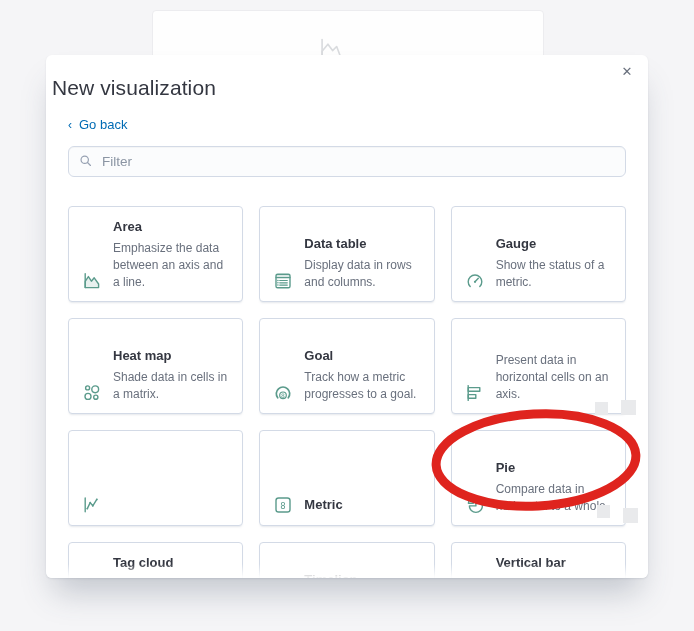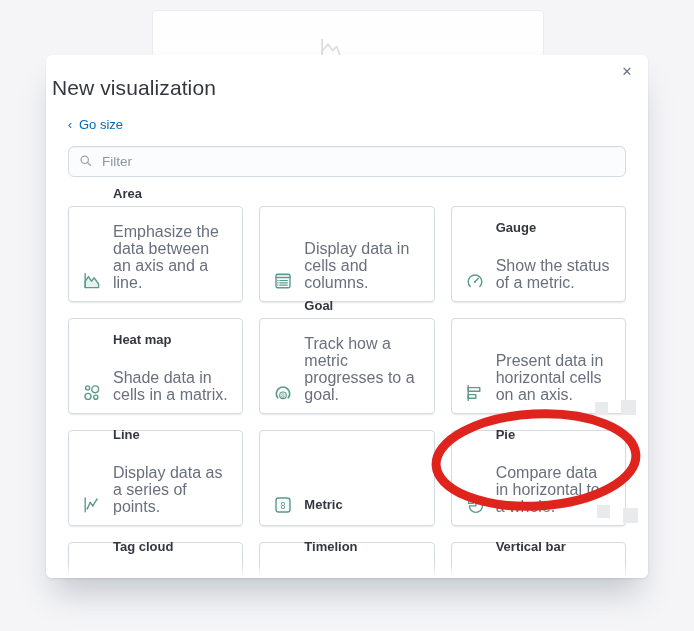--- a/index.html
+++ b/index.html
@@ -72,21 +72,21 @@
   .vis-card{
     background:#fff;border:1px solid var(--card-border);border-radius:4px;
     padding:13px 12px 10px 13px;display:flex;gap:11px;cursor:pointer;
     box-shadow:0 2px 2px -1px rgba(152,162,179,.25);
     align-items:flex-end;
   }
   .card-icon{flex:0 0 20px;width:20px;height:20px;color:var(--icon-teal);}
   .card-icon svg{width:20px;height:20px;display:block;}
   .card-body{min-width:0;}
   .card-title{font-size:13px;font-weight:700;color:var(--title-text);line-height:20px;}
-  .card-desc{margin-top:19px;font-size:16px;line-height:17px;color:var(--description-text);max-width:128px;}
+  .card-desc{margin-top:3px;font-size:12px;line-height:17px;color:var(--description-text);max-width:128px;}
 
   
   .artifact{position:absolute;background:#e9eaec;z-index:3;}
 
   
   .annotation{position:absolute;left:426px;top:404px;width:220px;height:112px;z-index:4;pointer-events:none;}
 </style>
 </head>
 <body>
 
@@ -98,21 +98,21 @@
       <path d="M3.5 3 V21"></path>
       <path d="M3.5 21 L3.5 13 L8.5 7 L12.5 12.5 L16 9 L20.5 21 Z"></path>
     </svg>
   </div>
 
   <div class="modal">
     <button class="close-btn">✕</button>
     <h1 class="modal-title">New visualization</h1>
     <a class="back-link" href="#">
       <span class="back-chevron">‹</span>
-      <span>Go size</span>
+      <span>Go back</span>
     </a>
     <div class="filter-wrap">
       <span class="search-icon">
         <svg viewBox="0 0 20 20" fill="none" stroke="currentColor" stroke-width="1.5" stroke-linecap="round">
           <circle cx="8.4" cy="8.4" r="4.6"></circle>
           <path d="M11.9 11.9 L15.6 15.6"></path>
         </svg>
       </span>
       <input class="filter-input" type="text" value="" placeholder="Filter" style="">
     </div>
@@ -133,21 +133,22 @@
     <span class="card-icon">
             <svg viewBox="0 0 20 20" fill="none" stroke="currentColor" stroke-width="1.4" stroke-linecap="round" stroke-linejoin="round">
               <rect x="3" y="3.2" width="14" height="13.6" rx="1.6"></rect>
               <rect x="3" y="3.2" width="14" height="3.4" fill="currentColor" fill-opacity="0.22" stroke="none"></rect>
               <path d="M3 6.6 H17"></path>
               <path d="M6.7 9.5 H14.3 M6.7 11.8 H14.3 M6.7 14.1 H14.3" stroke-width="1.15"></path>
               <path d="M4.9 9.5 h0.02 M4.9 11.8 h0.02 M4.9 14.1 h0.02" stroke-width="1.5"></path>
             </svg>
           </span>
     <span class="card-body">
-      <span class="card-desc" style="display:block">Display data in cells and columns.</span>
+      <span class="card-title" style="display:block">Data table</span>
+      <span class="card-desc" style="display:block">Display data in rows and columns.</span>
     </span>
   </div>
         <div class="vis-card">
     <span class="card-icon">
             <svg viewBox="0 0 20 20" fill="none" stroke="currentColor" stroke-width="1.4" stroke-linecap="round" stroke-linejoin="round">
               <path d="M5.2 15.6 A6.8 6.8 0 1 1 14.8 15.6"></path>
               <path d="M10 10.8 L13.3 7.3"></path>
               <circle cx="10" cy="10.8" r="1.1" fill="currentColor" stroke="none"></circle>
             </svg>
           </span>
@@ -199,24 +200,20 @@
     <span class="card-icon">
             <svg viewBox="0 0 20 20" fill="none" stroke="currentColor" stroke-width="1.4" stroke-linecap="round" stroke-linejoin="round">
               <path d="M3.2 3 V16.8"></path>
               <path d="M5.3 13.6 L8.2 7.6 L10.8 10.8 L14.8 4.4"></path>
               <circle cx="5.3" cy="13.6" r="0.9" fill="currentColor" stroke="none"></circle>
               <circle cx="8.2" cy="7.6" r="0.9" fill="currentColor" stroke="none"></circle>
               <circle cx="10.8" cy="10.8" r="0.9" fill="currentColor" stroke="none"></circle>
               <circle cx="14.8" cy="4.4" r="0.9" fill="currentColor" stroke="none"></circle>
             </svg>
           </span>
-    <span class="card-body">
-      <span class="card-title" style="display:block">Line</span>
-      <span class="card-desc" style="display:block">Display data as a series of points.</span>
-    </span>
   </div>
         <div class="vis-card">
     <span class="card-icon">
             <svg viewBox="0 0 20 20" fill="none" stroke="currentColor" stroke-width="1.4" stroke-linecap="round" stroke-linejoin="round">
               <rect x="3" y="3" width="14" height="14" rx="2.6"></rect>
               <text x="10" y="13.8" font-size="8.5" text-anchor="middle" fill="currentColor" stroke="none" font-family="DejaVu Sans, sans-serif">8</text>
             </svg>
           </span>
     <span class="card-body">
       <span class="card-title" style="display:block">Metric</span>

